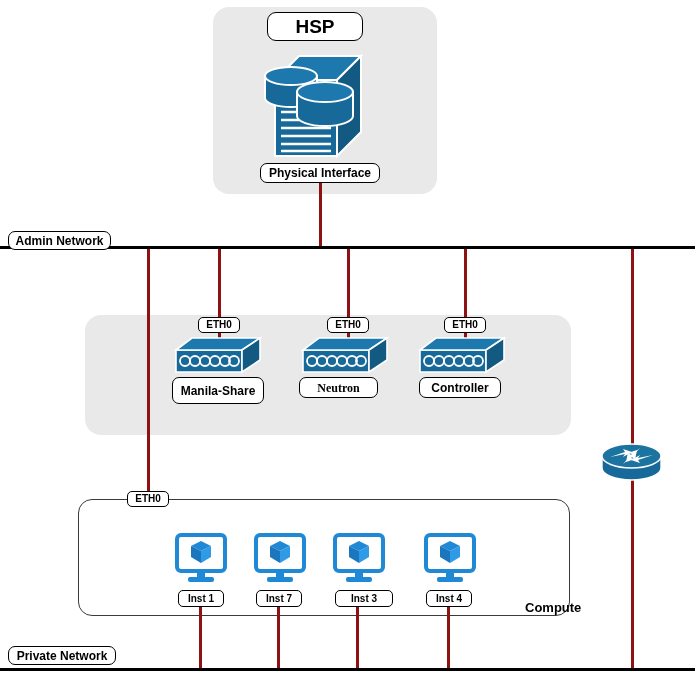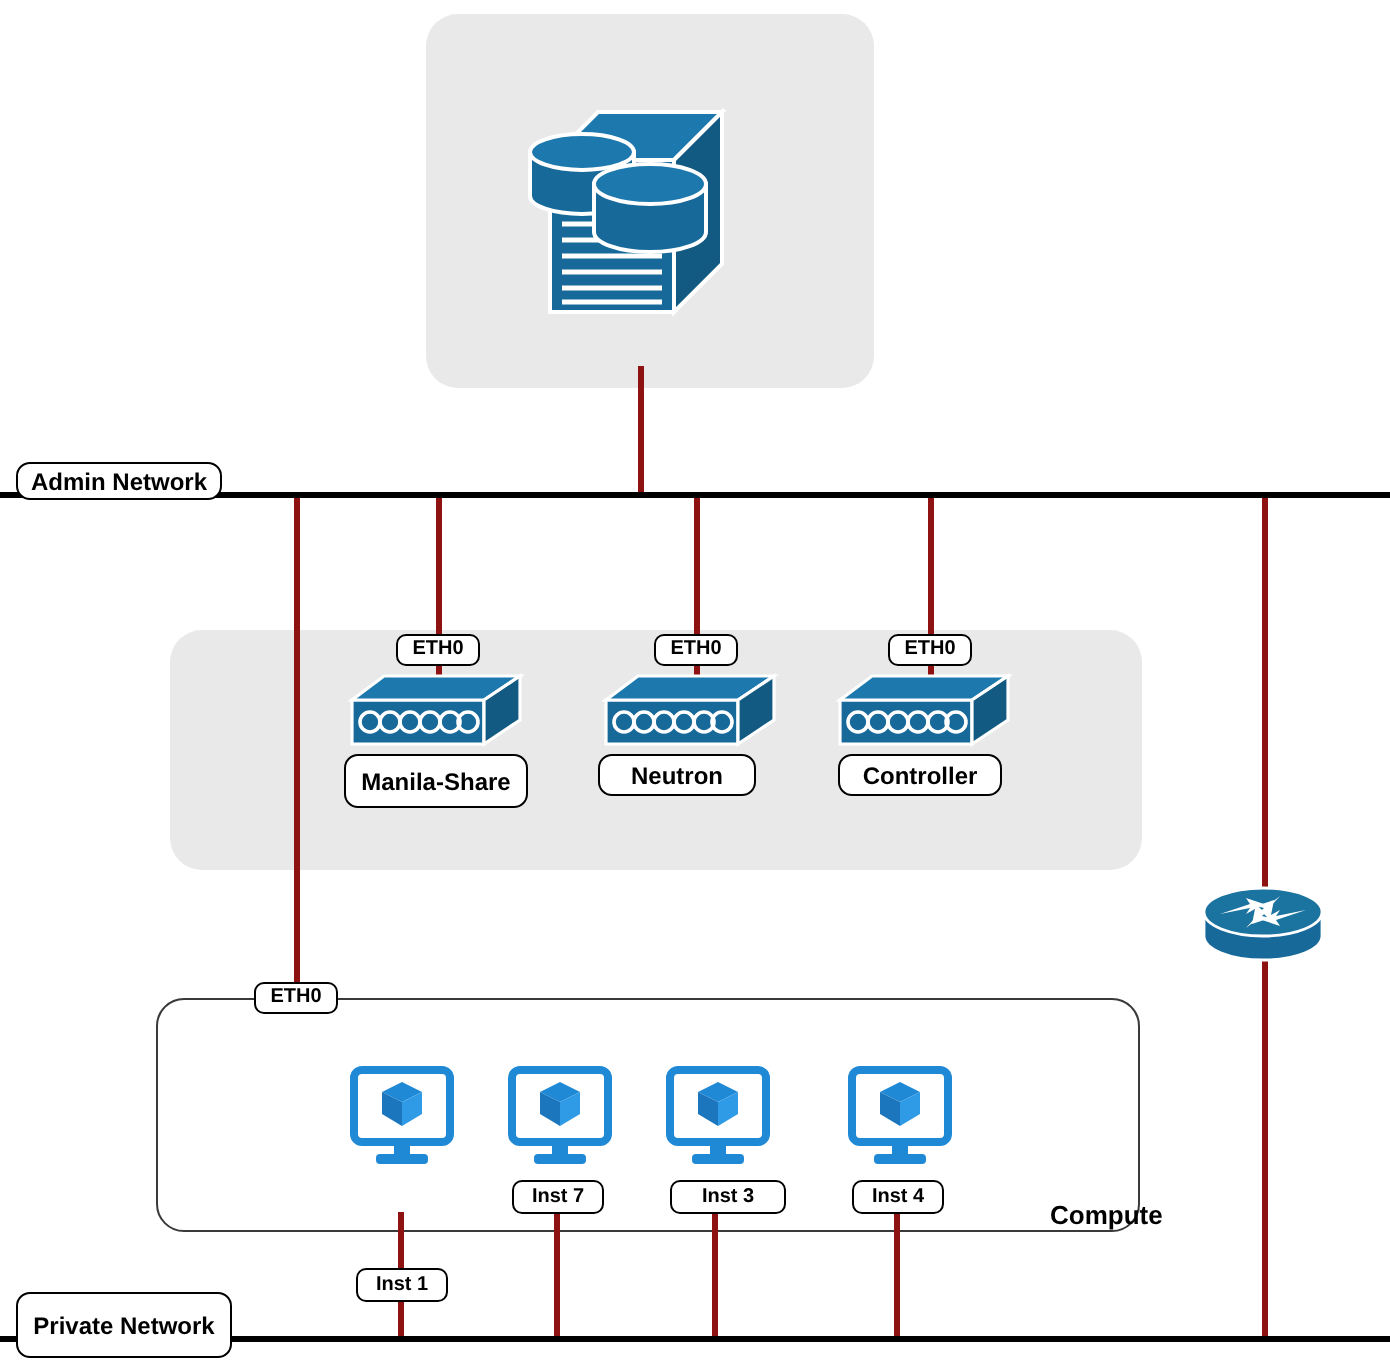--- a/index.html
+++ b/index.html
@@ -89,20 +89,21 @@
   }
   .icon svg { display: block; }
 </style>
 </head>
 <body>
 
 <div id="canvas">
 
   <div class="grey-panel" style="left:213px; top:7px; width:224px; height:187px;"></div>
 
+  <div class="pill pill-lg" style="left:267px; top:12px; width:96px; height:29px;">HSP</div>
 
   <div class="icon" style="left:263px; top:48px; width:104px; height:112px;">
     <svg width="104" height="112" viewBox="0 0 104 112">
 
       <polygon points="12,32 74,32 74,108 12,108" fill="#17699a" stroke="#ffffff" stroke-width="2"></polygon>
 
       <polygon points="12,32 36,8 98,8 74,32" fill="#1d79ad" stroke="#ffffff" stroke-width="2"></polygon>
 
       <polygon points="74,32 98,8 98,84 74,108" fill="#125a82" stroke="#ffffff" stroke-width="2"></polygon>
 
@@ -121,20 +122,21 @@
         <ellipse cx="28" cy="28" rx="26" ry="9" fill="#1d79ad" stroke="#ffffff" stroke-width="2"></ellipse>
       </g>
 
       <g>
         <path d="M34,44 L34,68 A28,10 0 0 0 90,68 L90,44 Z" fill="#17699a" stroke="#ffffff" stroke-width="2"></path>
         <ellipse cx="62" cy="44" rx="28" ry="10" fill="#1d79ad" stroke="#ffffff" stroke-width="2"></ellipse>
       </g>
     </svg>
   </div>
 
+  <div class="pill pill-md" style="left:260px; top:163px; width:120px; height:20px;">Physical Interface</div>
 
   <div class="link" style="left:319px; top:183px; height:64px;"></div>
 
   <div class="bus" style="left:0px; top:246px; width:695px;"></div>
   <div class="pill pill-md" style="left:8px; top:231px; width:103px; height:19px;">Admin Network</div>
 
   <div class="link" style="left:147px; top:248px; height:246px;"></div>
   <div class="link" style="left:218px; top:248px; height:100px;"></div>
   <div class="link" style="left:347px; top:248px; height:100px;"></div>
   <div class="link" style="left:464px; top:248px; height:100px;"></div>
@@ -169,21 +171,21 @@
       <g fill="none" stroke="#ffffff" stroke-width="1.8">
         <circle cx="13" cy="25" r="5"></circle>
           <circle cx="23" cy="25" r="5"></circle>
         <circle cx="33" cy="25" r="5"></circle>
           <circle cx="43" cy="25" r="5"></circle>
         <circle cx="53" cy="25" r="5"></circle>
           <circle cx="62" cy="25" r="5"></circle>
       </g>
     </svg>
   </div>
-  <div class="pill pill-md" style="left:299px; top:377px; width:79px; height:21px;">Neutron</div>
+  <div class="pill pill-md" style="left:299px; top:377px; width:79px; height:21px;font-family:Liberation Serif, serif;">Neutron</div>
 
   <div class="pill pill-sm" style="left:444px; top:317px; width:42px; height:16px;">ETH0</div>
   <div class="icon" style="left:416px; top:336px; width:92px; height:40px;">
     <svg width="92" height="40" viewBox="0 0 92 40">
       <polygon points="4,14 70,14 70,36 4,36" fill="#17699a" stroke="#ffffff" stroke-width="1.6"></polygon>
       <polygon points="4,14 20,2 88,2 70,14" fill="#1d79ad" stroke="#ffffff" stroke-width="1.6"></polygon>
       <polygon points="70,14 88,2 88,24 70,36" fill="#125a82" stroke="#ffffff" stroke-width="1.6"></polygon>
       <g fill="none" stroke="#ffffff" stroke-width="1.8">
         <circle cx="13" cy="25" r="5"></circle>
           <circle cx="23" cy="25" r="5"></circle>
@@ -219,21 +221,21 @@
       <rect x="2" y="2" width="48" height="36" rx="4" ry="4" fill="#ffffff" stroke="#2089d6" stroke-width="4"></rect>
       <rect x="22" y="38" width="8" height="7" fill="#2089d6"></rect>
       <rect x="13" y="44" width="26" height="5" rx="2" fill="#2089d6"></rect>
       <g>
         <polygon points="26,8 36,13 26,18 16,13" fill="#2089d6"></polygon>
         <polygon points="16,13 26,18 26,30 16,24" fill="#1b76bd"></polygon>
         <polygon points="36,13 26,18 26,30 36,24" fill="#2f9ae6"></polygon>
       </g>
     </svg>
   </div>
-  <div class="pill pill-sm" style="left:178px; top:590px; width:46px; height:17px;margin-top:44px;">Inst 1</div>
+  <div class="pill pill-sm" style="left:178px; top:590px; width:46px; height:17px;">Inst 1</div>
   <div class="link" style="left:199px; top:606px; height:63px;"></div>
 
   <div class="icon" style="left:254px; top:533px; width:52px; height:52px;">
     <svg width="52" height="52" viewBox="0 0 52 52">
       <rect x="2" y="2" width="48" height="36" rx="4" ry="4" fill="#ffffff" stroke="#2089d6" stroke-width="4"></rect>
       <rect x="22" y="38" width="8" height="7" fill="#2089d6"></rect>
       <rect x="13" y="44" width="26" height="5" rx="2" fill="#2089d6"></rect>
       <g>
         <polygon points="26,8 36,13 26,18 16,13" fill="#2089d6"></polygon>
         <polygon points="16,13 26,18 26,30 16,24" fill="#1b76bd"></polygon>
@@ -268,15 +270,15 @@
         <polygon points="26,8 36,13 26,18 16,13" fill="#2089d6"></polygon>
         <polygon points="16,13 26,18 26,30 16,24" fill="#1b76bd"></polygon>
         <polygon points="36,13 26,18 26,30 36,24" fill="#2f9ae6"></polygon>
       </g>
     </svg>
   </div>
   <div class="pill pill-sm" style="left:426px; top:590px; width:46px; height:17px;">Inst 4</div>
   <div class="link" style="left:447px; top:606px; height:63px;"></div>
 
   <div class="bus" style="left:0px; top:668px; width:695px;"></div>
-  <div class="pill pill-md" style="left:8px; top:646px; width:108px; height:33px;">Private Network</div>
+  <div class="pill pill-md" style="left:8px; top:646px; width:108px; height:19px;">Private Network</div>
 
 </div>
 
 </body></html>

